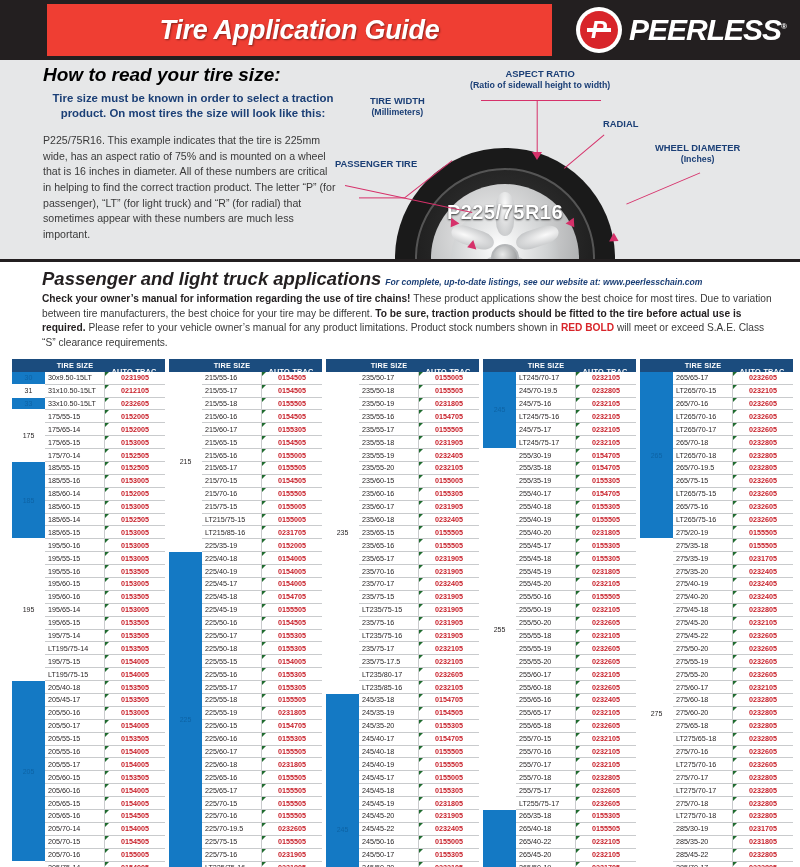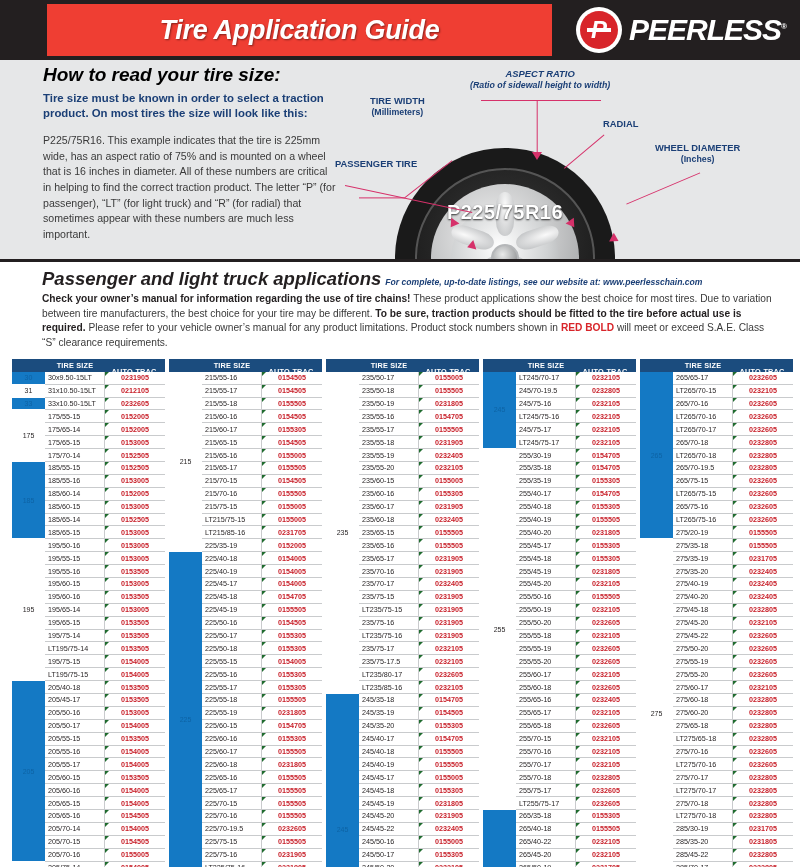--- a/index.html
+++ b/index.html
@@ -90,21 +90,21 @@
   .howto-title {
     position: absolute;
     left: 43px; top: 4px;
     font-size: 19px; font-weight: bold; font-style: italic;
     color: #000000;
   }
   .howto-lead {
     position: absolute;
     left: 43px; top: 31px; width: 300px;
     font-size: 11.4px; font-weight: bold;
-    color: #1b3f76; line-height: 1.35;
+    color: #1b3f76; line-height: 1.35; text-align: center;
   }
   .howto-body {
     position: absolute;
     left: 43px; top: 73px; width: 293px;
     font-size: 10.6px;
     color: #3a3a3a; line-height: 1.48;
   }
 
   
   .tire-stage {
@@ -325,21 +325,21 @@
     <div class="rim-inner"></div>
     <div class="spoke" style="transform:rotate(0deg)"></div>
     <div class="spoke" style="transform:rotate(72deg)"></div>
     <div class="spoke" style="transform:rotate(144deg)"></div>
     <div class="spoke" style="transform:rotate(216deg)"></div>
     <div class="spoke" style="transform:rotate(288deg)"></div>
     <div class="hub"></div>
     <div class="tire-label">P225/75R16</div>
   </div>
 
-  <div class="callout" style="left:470px; top:8px;font-style:italic;">
+  <div class="callout" style="left:470px; top:8px;">
     <div>ASPECT RATIO</div>
     <div class="sub">(Ratio of sidewall height to width)</div>
   </div>
   <div class="cal-line" style="left:481px; top:40px; width:120px;"></div>
   <div class="cal-line" style="left:537px; top:40px; width:56px; transform:rotate(90deg); transform-origin:0 50%;"></div>
   <div class="cal-arrow" style="left:532px; top:92px;"></div>
 
   <div class="callout" style="left:370px; top:35px;">
     <div>TIRE WIDTH</div>
     <div class="sub">(Millimeters)</div>

